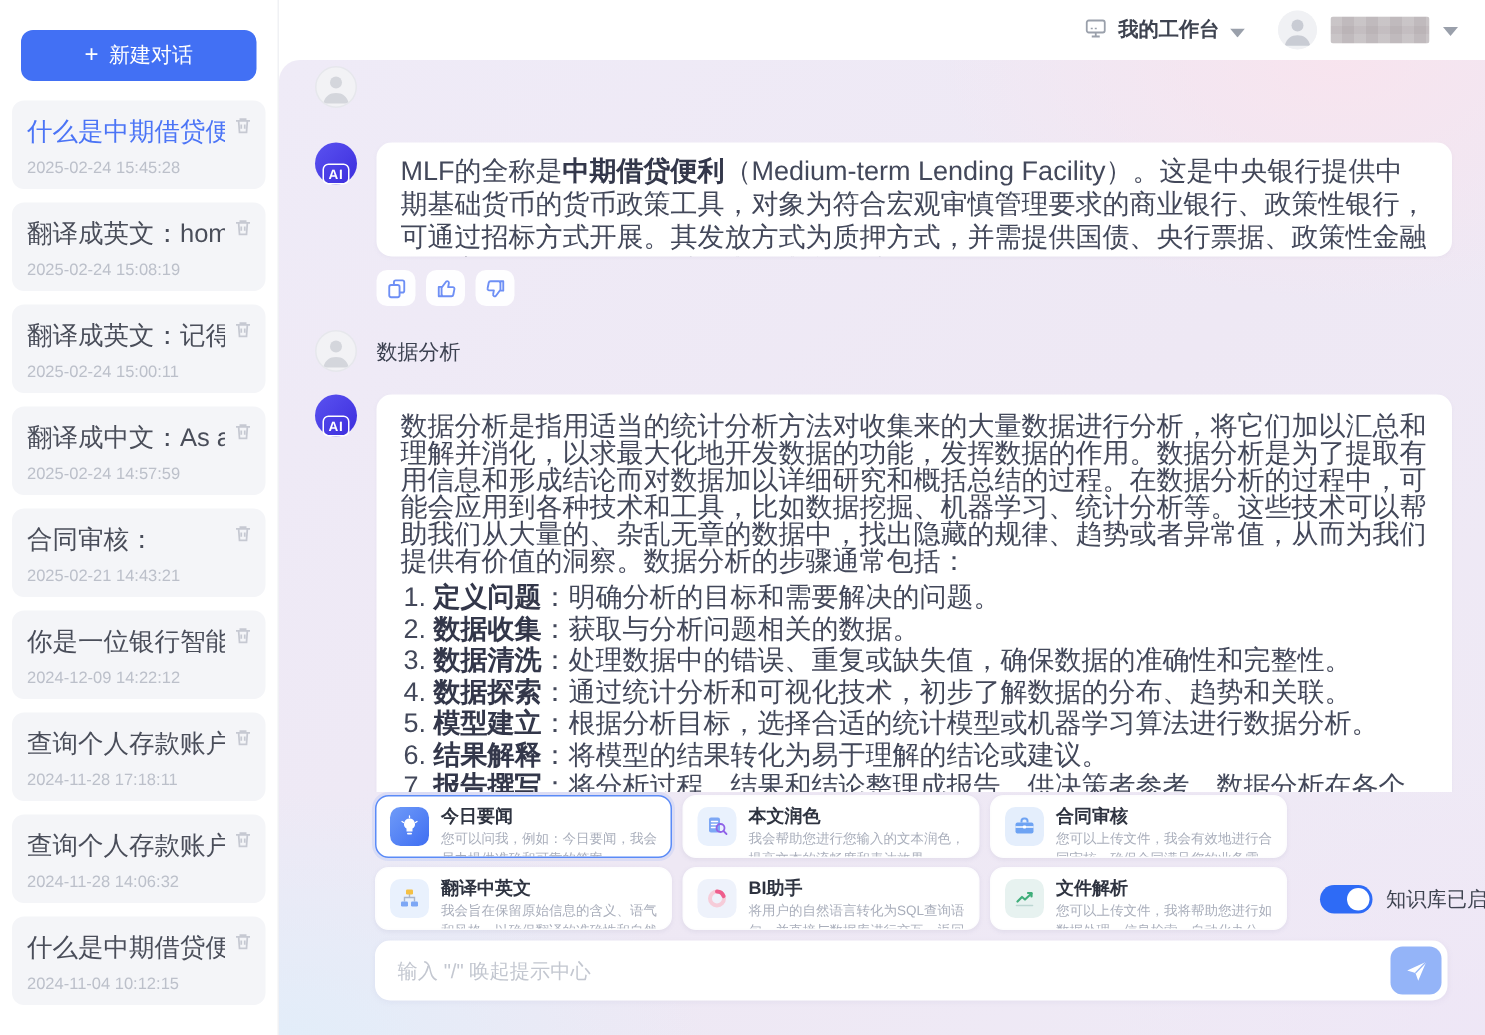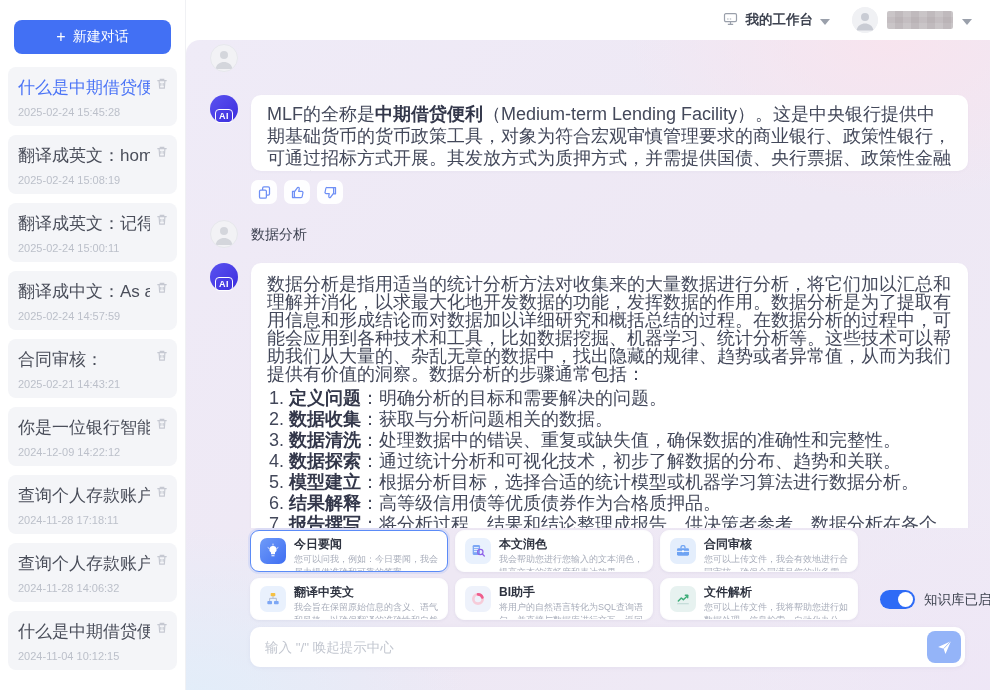--- a/index.html
+++ b/index.html
@@ -240,21 +240,21 @@
           <span>AI</span>
         </div>
       <div class="bubble bubble-2">
         <span>数据分析是指用适当的统计分析方法对收集来的大量数据进行分析，将它们加以汇总和理解并消化，以求最大化地开发数据的功能，发挥数据的作用。数据分析是为了提取有用信息和形成结论而对数据加以详细研究和概括总结的过程。在数据分析的过程中，可能会应用到各种技术和工具，比如数据挖掘、机器学习、统计分析等。这些技术可以帮助我们从大量的、杂乱无章的数据中，找出隐藏的规律、趋势或者异常值，从而为我们提供有价值的洞察。数据分析的步骤通常包括：</span>
         <ol>
           <li><span class="b">定义问题</span><span>：明确分析的目标和需要解决的问题。</span></li>
           <li><span class="b">数据收集</span><span>：获取与分析问题相关的数据。</span></li>
           <li><span class="b">数据清洗</span><span>：处理数据中的错误、重复或缺失值，确保数据的准确性和完整性。</span></li>
           <li><span class="b">数据探索</span><span>：通过统计分析和可视化技术，初步了解数据的分布、趋势和关联。</span></li>
           <li><span class="b">模型建立</span><span>：根据分析目标，选择合适的统计模型或机器学习算法进行数据分析。</span></li>
-          <li><span class="b">结果解释</span><span>：高等级信用债等优质债券作为合格质押品。</span></li>
+          <li><span class="b">结果解释</span><span>：将模型的结果转化为易于理解的结论或建议。</span></li>
           <li><span class="b">报告撰写</span><span>：将分析过程、结果和结论整理成报告，供决策者参考。数据分析在各个领域都有广泛的应用，如商业分析、市场分析、风险管理、医疗研究等。通过数据分析，我们可以更好地理解业务运营情况，预测未来趋势，优化决策过程，提高效率和准确性。</span></li>
         </ol>
       </div>
     </div>
   </div>
 
   <div class="cards-area">
     <div class="cards-grid">
       <div class="card selected">
         <div class="card-icon ci-1">

